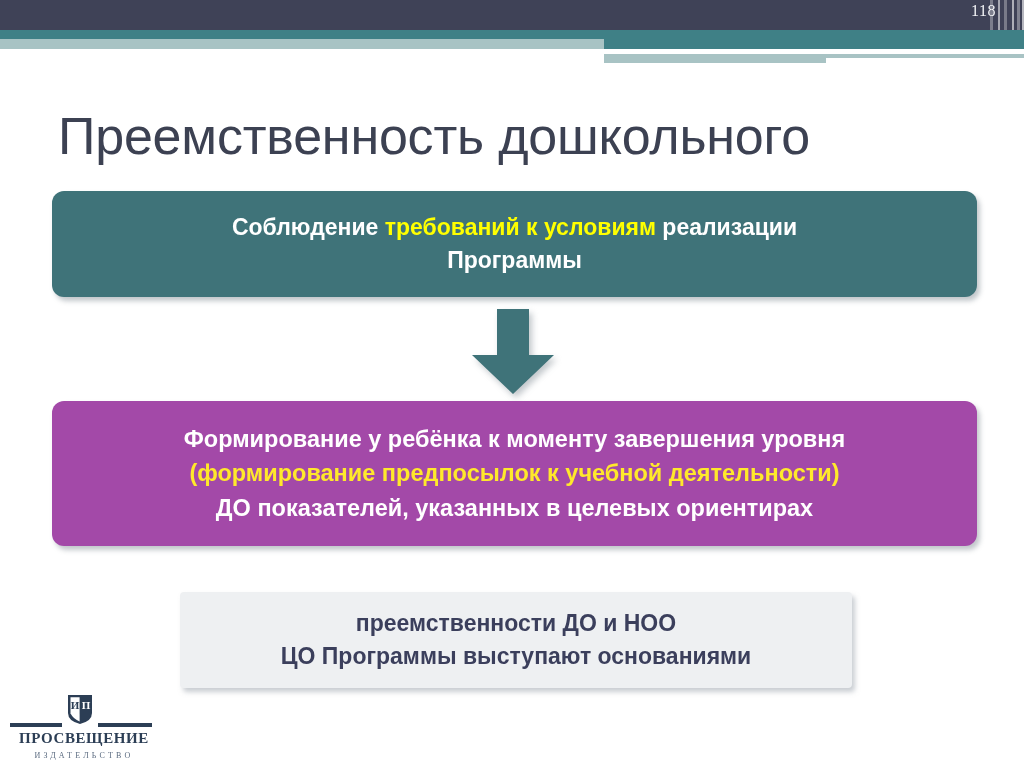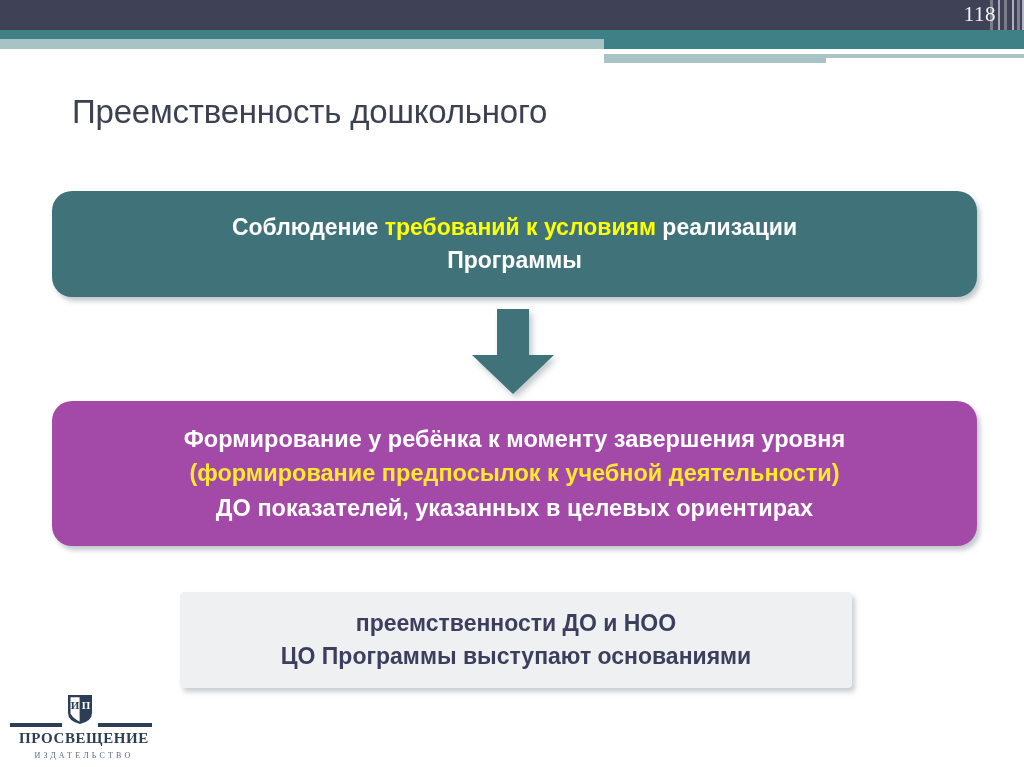--- a/index.html
+++ b/index.html
@@ -25,21 +25,21 @@
     width: 1024px;
     height: 30px;
     background: #3f4257;
   }
 
   .page-number {
     position: absolute;
     right: 28px;
     top: 2px;
     font-family: "Liberation Serif", "DejaVu Serif", serif;
-    font-size: 21px;
+    font-size: 16px;
     color: #f2f3f6;
     letter-spacing: 0.5px;
   }
 
   
   .hdr-vstripes {
     position: absolute;
     right: 0;
     top: 0;
     width: 40px;
@@ -90,36 +90,36 @@
   }
   .stripe-white-cut {
     left: 826px; top: 58px;
     width: 198px; height: 6px;
     background: #ffffff;
   }
 
   
   .slide-title {
     position: absolute;
-    left: 72px;
+    left: 58px;
     top: 70px;
     width: 900px;
-    font-size: 33px;
+    font-size: 52px;
     line-height: 1.22;
     color: #3c4152;
     font-weight: 400;
     letter-spacing: -0.2px;
   }
   .slide-title .ln { display: block; }
 
   
   .box {
     position: absolute;
     box-sizing: border-box;
-    border-radius: 20px;
+    border-radius: 12px;
     display: flex;
     align-items: center;
     justify-content: center;
     text-align: center;
   }
 
   .box-teal {
     left: 52px;
     top: 191px;
     width: 925px;

